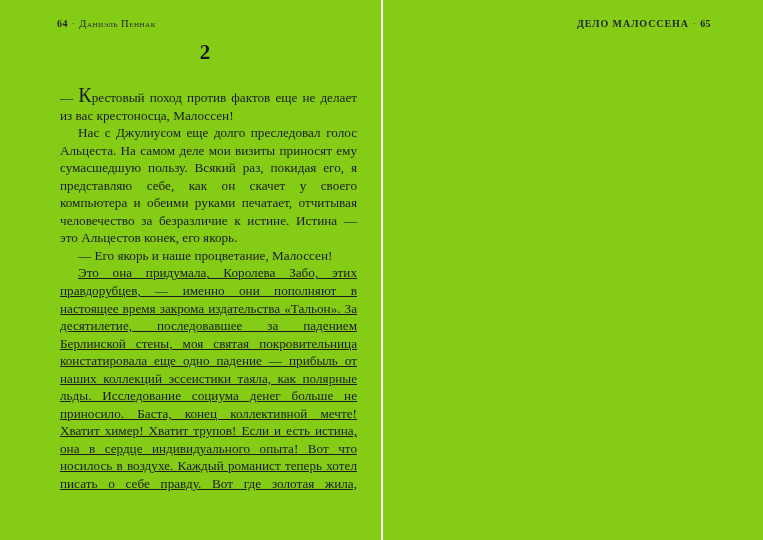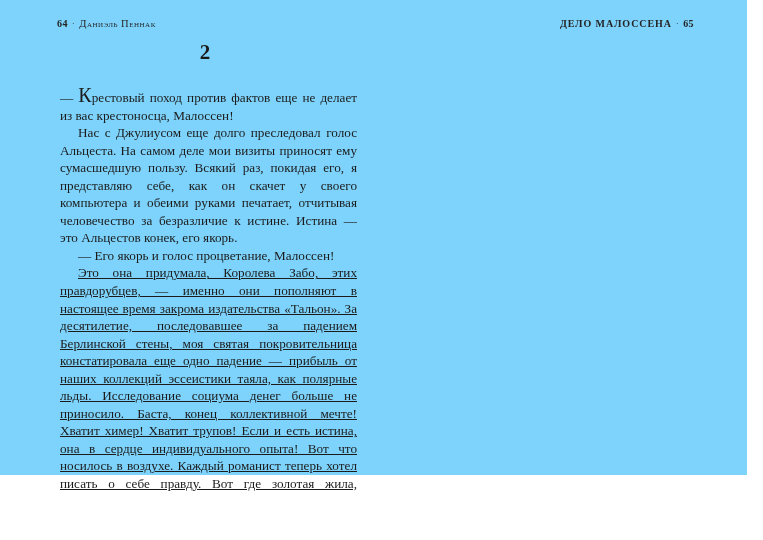--- a/index.html
+++ b/index.html
@@ -19,25 +19,25 @@
     position: relative;
     width: 763px;
     height: 540px;
     background: #ffffff;
   }
 
   
   .page {
     position: absolute;
     top: 0;
-    height: 475px;
-    background: #7dd3fc;
+    height: 540px;
+    background: #84cc16;
   }
   .page-left  { left: 0px;   width: 381px; }
-  .page-right { left: 366px; width: 381px; }
+  .page-right { left: 383px; width: 381px; }
 
   
   .runhead {
     position: absolute;
     top: 18px;
     font-size: 9.5px;
     letter-spacing: 0.4px;
     color: #242424;
     white-space: nowrap;
   }
@@ -120,21 +120,21 @@
 
     <div class="runhead runhead-left">
       <span class="folio">64</span><span class="runhead-sep">·</span><span class="runhead-title">Даниэль Пеннак</span>
     </div>
 
     <div class="chapter-number">2</div>
 
     <div class="textcol textcol-left">
       <p class="noindent">— <span class="bigcap">К</span>рестовый поход против фактов еще не делает из вас крестоносца, Малоссен!</p>
       <p>Нас с Джулиусом еще долго преследовал голос Альцеста. На самом деле мои визиты приносят ему сумасшедшую пользу. Всякий раз, покидая его, я представляю себе, как он скачет у своего компьютера и обеими руками печатает, отчитывая человечество за безразличие к истине. Истина — это Альцестов конек, его якорь.</p>
-      <p>— Его якорь и голос процветание, Малоссен!</p>
+      <p>— Его якорь и наше процветание, Малоссен!</p>
       <p class="justify-all">Это она придумала, Королева Забо, этих правдорубцев, — именно они пополняют в настоящее время закрома издательства «Тальон». За десятилетие, последовавшее за падением Берлинской стены, моя святая покровительница констатировала еще одно падение — прибыль от наших коллекций эссеистики таяла, как полярные льды. Исследование социума денег больше не приносило. Баста, конец коллективной мечте! Хватит химер! Хватит трупов! Если и есть истина, она в сердце индивидуального опыта! Вот что носилось в воздухе. Каждый романист теперь хотел писать о себе правду. Вот где золотая жила,</p>
     </div>
   </div>
 
   <div class="page page-right">
 
     <div class="runhead runhead-right">
       <span class="runhead-title-caps">ДЕЛО МАЛОССЕНА</span><span class="runhead-sep">·</span><span class="folio">65</span>
     </div>
 

